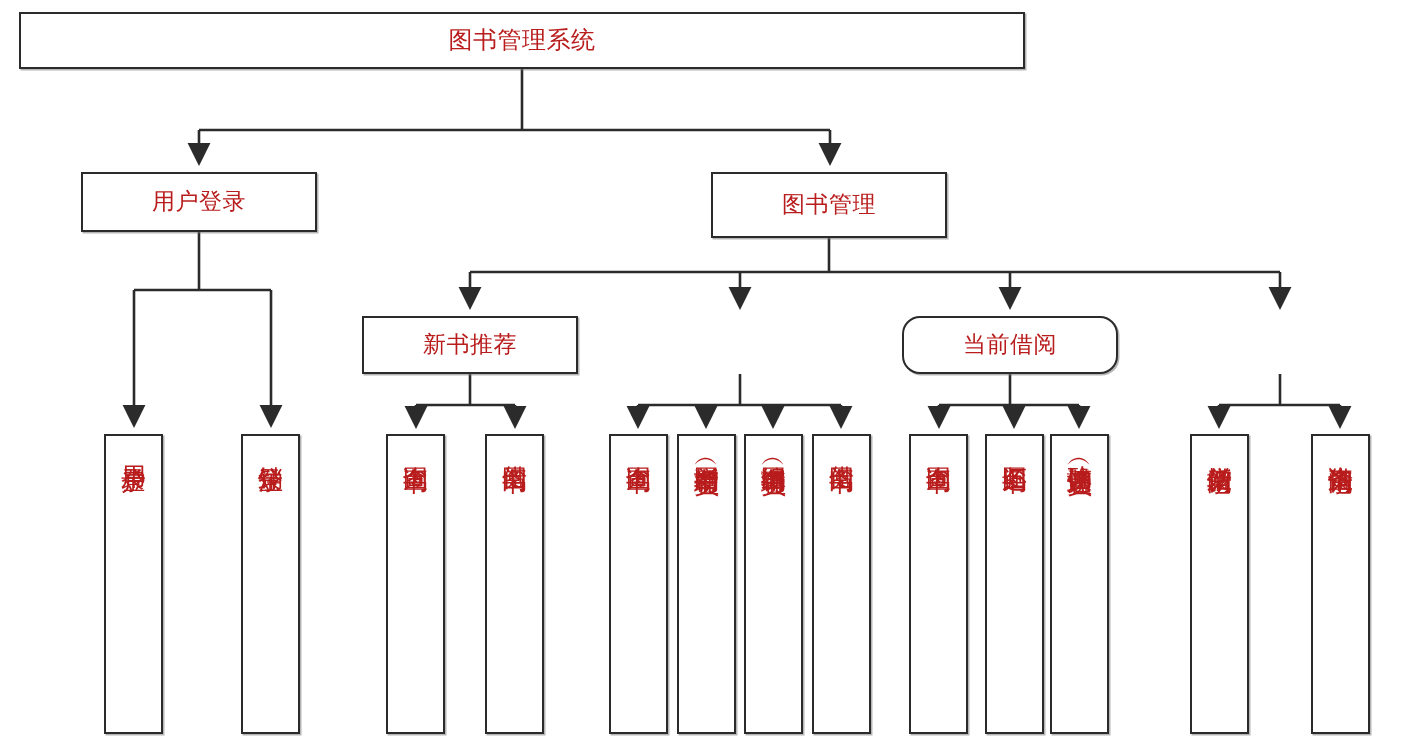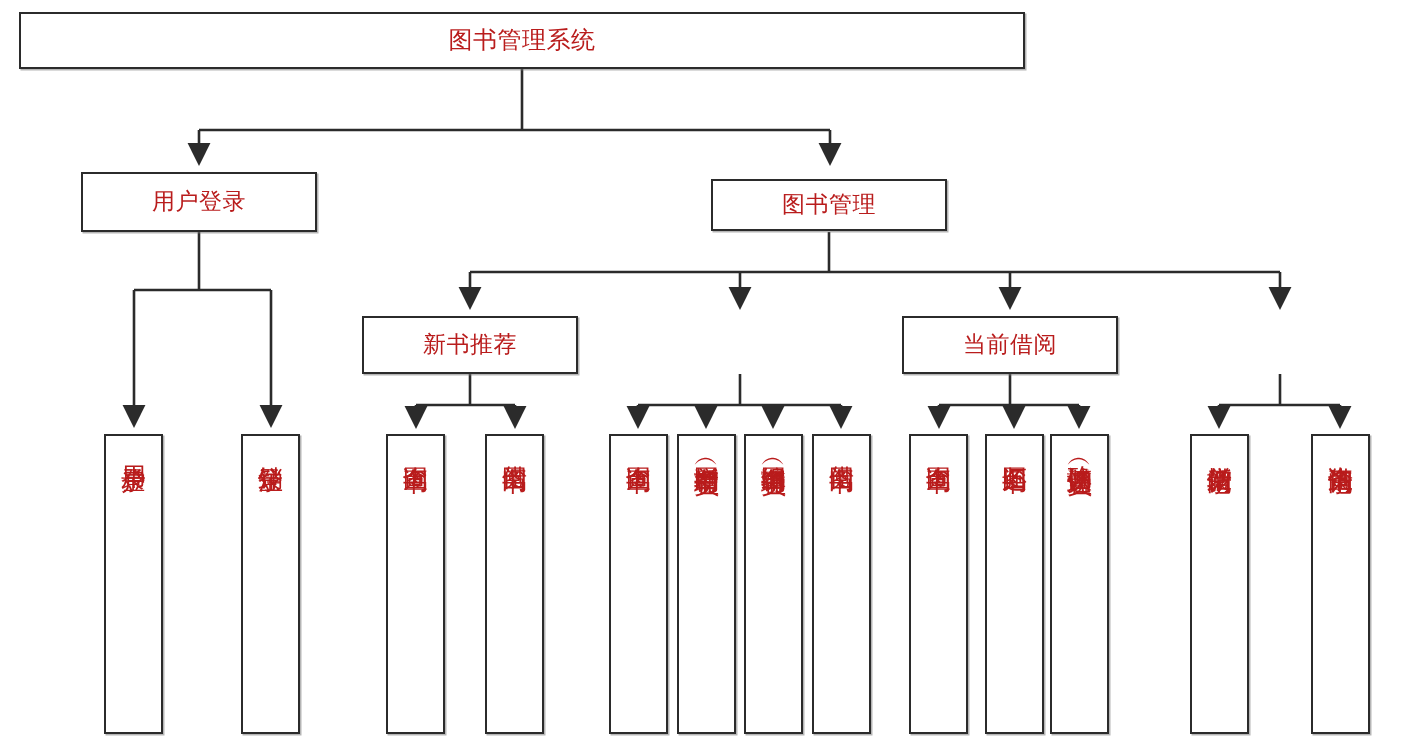--- a/index.html
+++ b/index.html
@@ -128,28 +128,28 @@
     </g>
   </svg>
 
   <div class="node h root" style="left:19px; top:12px; width:1006px; height:57px;">
     <span class="label">图书管理系统</span>
   </div>
 
   <div class="node h" style="left:81px; top:172px; width:236px; height:60px;">
     <span class="label">用户登录</span>
   </div>
-  <div class="node h" style="left:711px; top:172px; width:236px; height:52px;margin-top:7px;">
+  <div class="node h" style="left:711px; top:172px; width:236px; height:66px;">
     <span class="label">图书管理</span>
   </div>
 
   <div class="node h" style="left:362px; top:316px; width:216px; height:58px;">
     <span class="label">新书推荐</span>
   </div>
-  <div class="node h" style="left:902px; top:316px; width:216px; height:58px;">
+  <div class="node h" style="left:902px; top:316px; width:216px; height:58px;border-radius:18px;">
     <span class="label">当前借阅</span>
   </div>
 
   <div class="node v" style="left:104px; top:434px; width:59px; height:300px;">
     <span class="label">用户登录</span>
   </div>
   <div class="node v" style="left:241px; top:434px; width:59px; height:300px;">
     <span class="label">注销登录</span>
   </div>
 

